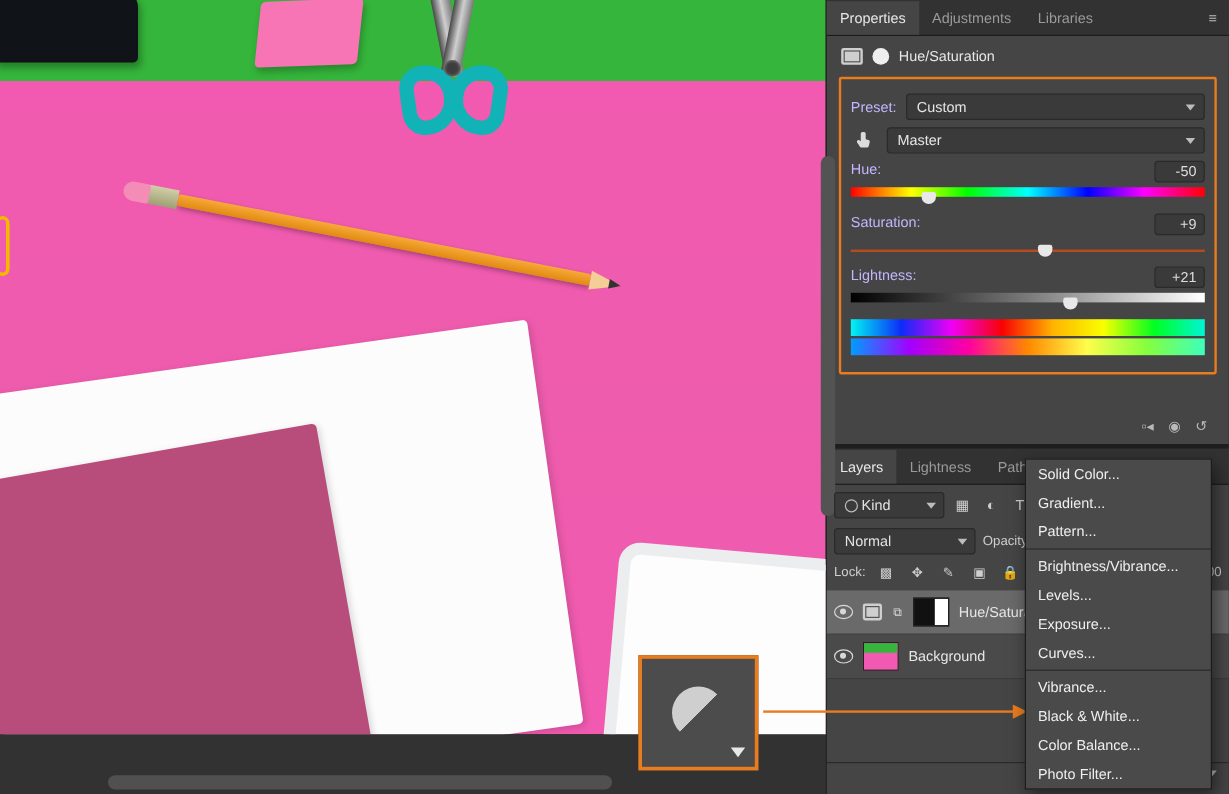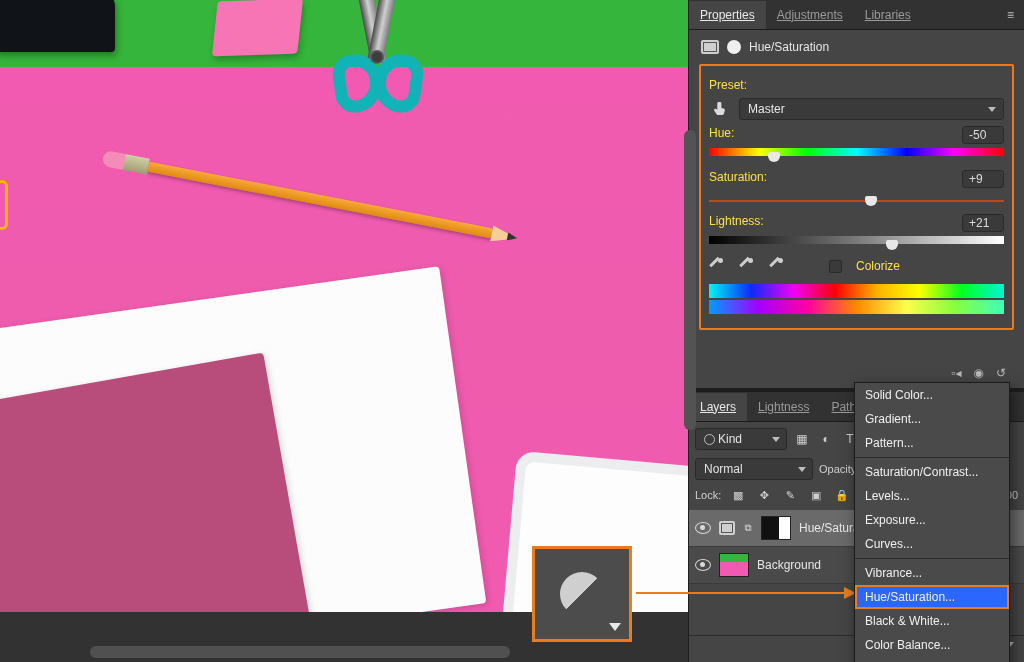--- a/index.html
+++ b/index.html
@@ -32,37 +32,37 @@
   .pivot{position:absolute; left:60px; top:62px; width:14px;height:14px;border-radius:50%; background:#3d3d3d; box-shadow: inset 0 0 3px #999;}
   
   .canvas-bottom{position:absolute;left:0;right:0;bottom:0;height:50px;background:#323232;}
   .scroll-h{position:absolute;bottom:4px;left:90px;height:12px;width:420px;background:#505050;border-radius:6px;}
   .scroll-v-canvas{position:absolute;top:0;right:-10px;bottom:50px;width:14px;}
   .scroll-v-thumb{position:absolute;top:130px; width:12px; height:300px; background:#535353; border-radius:6px;}
 
   
   .panels{ flex:1; background:#454545; display:flex; flex-direction:column; border-left:1px solid #1e1e1e;}
   .tabs{display:flex; align-items:center; height:30px; background:#323232; border-bottom:1px solid #1c1c1c;}
-  .tab{padding:7px 11px; color:#9a9a9a; cursor:pointer;text-decoration:underline;}
+  .tab{padding:7px 11px; color:#9a9a9a; cursor:pointer;}
   .tab.active{background:#454545;color:#e8e8e8;}
   .hamburger{margin-left:auto; padding:0 10px; color:#bcbcbc;}
   .panel-body{padding:8px 10px 4px; position:relative;}
   .panel-header{display:flex; align-items:flex-end; gap:8px; padding:2px 2px 10px;}
   .adj-icon{display:inline-block; width:18px;height:14px;background:#cfcfcf;position:relative;border-radius:2px;}
   .adj-icon:after{content:"";position:absolute;inset:2px;border:1px solid #555;}
   .mask-icon{display:inline-block;width:14px;height:14px;border-radius:50%;background:#efefef;}
   .orange-box{border:2px solid #e87c1e; border-radius:2px;}
   .row{display:flex; align-items:center; gap:8px; margin:6px 2px;}
-  .label{color:#fde047;}
+  .label{color:#c4b5fd;}
   .dropdown{flex:1; background:#3a3a3a; border:1px solid #2a2a2a; border-radius:3px; height:22px; display:flex; align-items:center; padding:0 8px; position:relative; color:#e6e6e6;}
   .dropdown:after{content:""; position:absolute; right:7px; top:8px; border-left:4px solid transparent;border-right:4px solid transparent;border-top:5px solid #bcbcbc;}
   .finger-icon{width:22px;height:22px;display:flex;align-items:center;justify-content:center;color:#dcdcdc;}
   .slider-row{margin:6px 2px 12px;}
   .slider-head{display:flex; justify-content:space-between; margin-bottom:4px;}
-  .valbox{background:#3a3a3a;border:1px solid #2a2a2a;border-radius:3px;padding:1px 6px;min-width:42px;text-align:left;}
+  .valbox{background:#3a3a3a;border:1px solid #2a2a2a;border-radius:3px;padding:1px 6px;min-width:42px;text-align:right;}
   .track{position:relative;height:10px;border-radius:2px;}
   .track .ruler{position:absolute;left:0;right:0;top:8px;height:2px;background:#b84b1b;}
   .thumb{position:absolute;top:4px;width:12px;height:10px;background:#e8e8e8;border-radius:2px 2px 6px 6px;transform:translateX(-50%);}
   .grad-hue{height:8px;background:linear-gradient(90deg, #ff0000 0%, #ffff00 17%, #00ff00 33%, #00ffff 50%, #0000ff 67%, #ff00ff 83%, #ff0000 100%);}
   .grad-dark{height:8px;background:linear-gradient(90deg,#000 0%, #7a7a7a 50%, #fff 100%);}
   .eyedroppers{display:flex; gap:14px; align-items:center; margin:10px 4px;}
   .eyedrop{width:16px;height:16px;position:relative;}
   .eyedrop:before{content:"";position:absolute;left:2px;top:-2px;width:3px;height:12px;background:#cfcfcf;transform:rotate(45deg);}
   .eyedrop:after{content:"";position:absolute;left:7px;top:0;width:5px;height:5px;border-radius:50%;background:#cfcfcf;}
   .plus:before{background:#cfcfcf;}
@@ -159,20 +159,23 @@
     <div class="panel-body">
       <div class="panel-header">
         <span class="adj-icon"></span>
         <span class="mask-icon"></span>
         <span class="txtc">Hue/Saturation</span>
       </div>
 
       <div class="orange-box" style="padding:6px 6px 8px;">
         <div class="row">
           <span class="label">Preset:</span>
+          <div class="dropdown">
+              <span>Custom</span>
+            </div>
         </div>
         <div class="row">
           <span class="finger-icon">
             <svg width="18" height="18" viewBox="0 0 18 18">
                 <path fill="#dcdcdc" d="M9 2c.8 0 1.4.6 1.4 1.4V8l2.3.6c.8.2 1.3 1 1.1 1.8l-.9 3.4c-.2.7-.8 1.2-1.6 1.2H7.1c-.5 0-1-.2-1.3-.6L3.4 11c-.5-.6-.4-1.5.2-2 .5-.4 1.2-.4 1.7 0l1 .8V3.4C6.3 2.6 7 2 7.7 2H9z"></path>
               </svg>
           </span>
           <div class="dropdown">
               <span>Master</span>
             </div>
@@ -204,28 +207,20 @@
           <div class="slider-head">
             <span class="label">Lightness:</span>
             <span class="valbox">+21</span>
           </div>
           <div class="track">
               <div class="grad-dark"></div>
               <div class="thumb" id="thumb-lig" style="left: 62%;"></div>
             </div>
         </div>
 
-        <div class="eyedroppers">
-          <span class="eyedrop"></span>
-          <span class="eyedrop plus"></span>
-          <span class="eyedrop"></span>
-          <span style="width:14px"></span>
-          <span class="checkbox"></span>
-          <span class="label">Colorize</span>
-        </div>
         <div class="spectrum"></div>
         <div class="spectrum2"></div>
       </div>
 
       <div class="panel-spacer"></div>
       <div class="mini-actions">
         <span>▫◂</span>
         <span>◉</span>
         <span>↺</span>
       </div>
@@ -289,27 +284,26 @@
       <span class="dd-down"></span>
     </div>
   </div>
 </div>
 
 <div class="menu" id="context-menu">
     <div class="mi">Solid Color...</div>
     <div class="mi">Gradient...</div>
     <div class="mi">Pattern...</div>
     <div class="sep"></div>
-    <div class="mi">Saturation/Contrast...</div>
+    <div class="mi">Brightness/Vibrance...</div>
     <div class="mi">Levels...</div>
     <div class="mi">Exposure...</div>
     <div class="mi">Curves...</div>
     <div class="sep"></div>
     <div class="mi">Vibrance...</div>
-    <div class="mi selected">Hue/Saturation...</div>
     <div class="mi">Black &amp; White...</div>
     <div class="mi">Color Balance...</div>
     <div class="mi">Photo Filter...</div>
   </div>
 
 <div class="callout">
   <div class="circ"></div>
   <div class="tri"></div>
 </div>
 <div class="arrow"></div>

